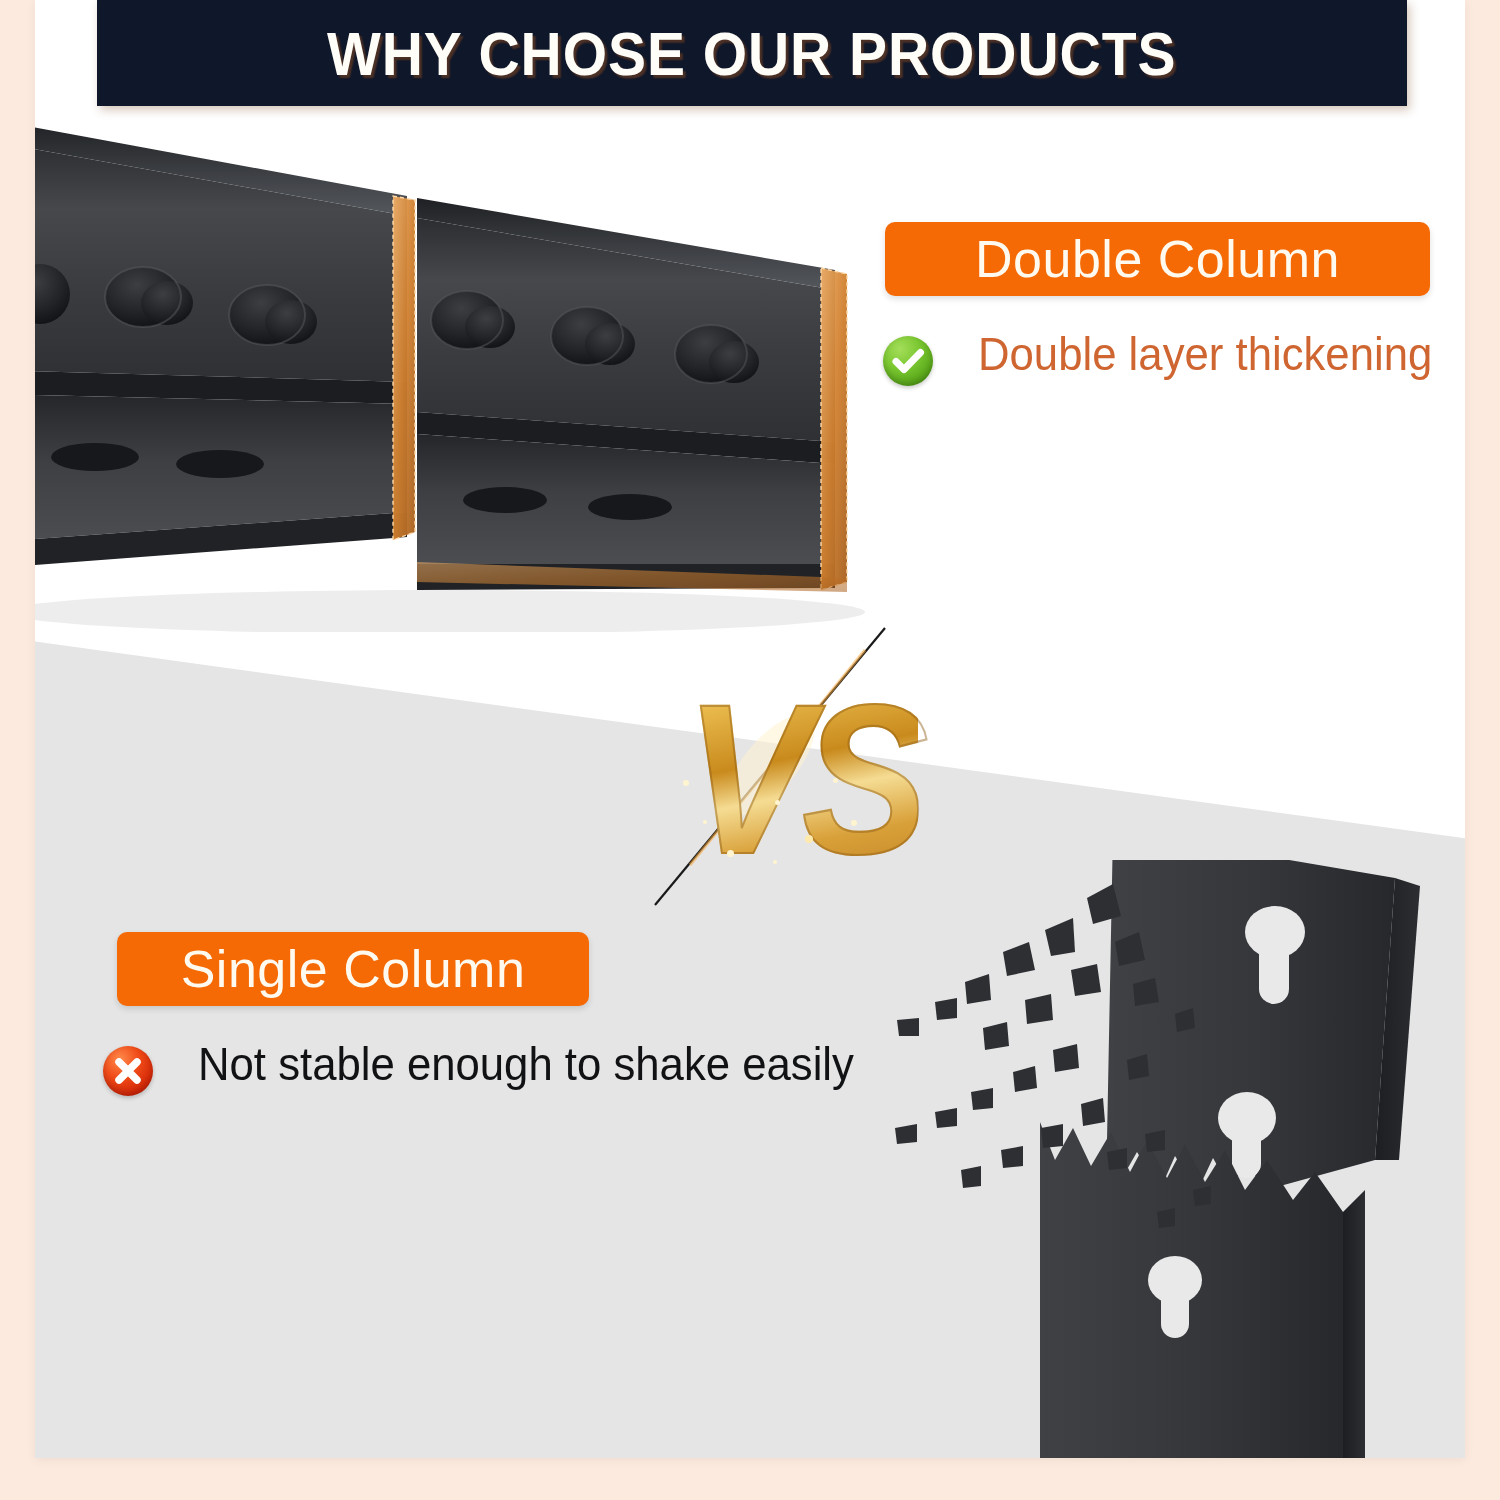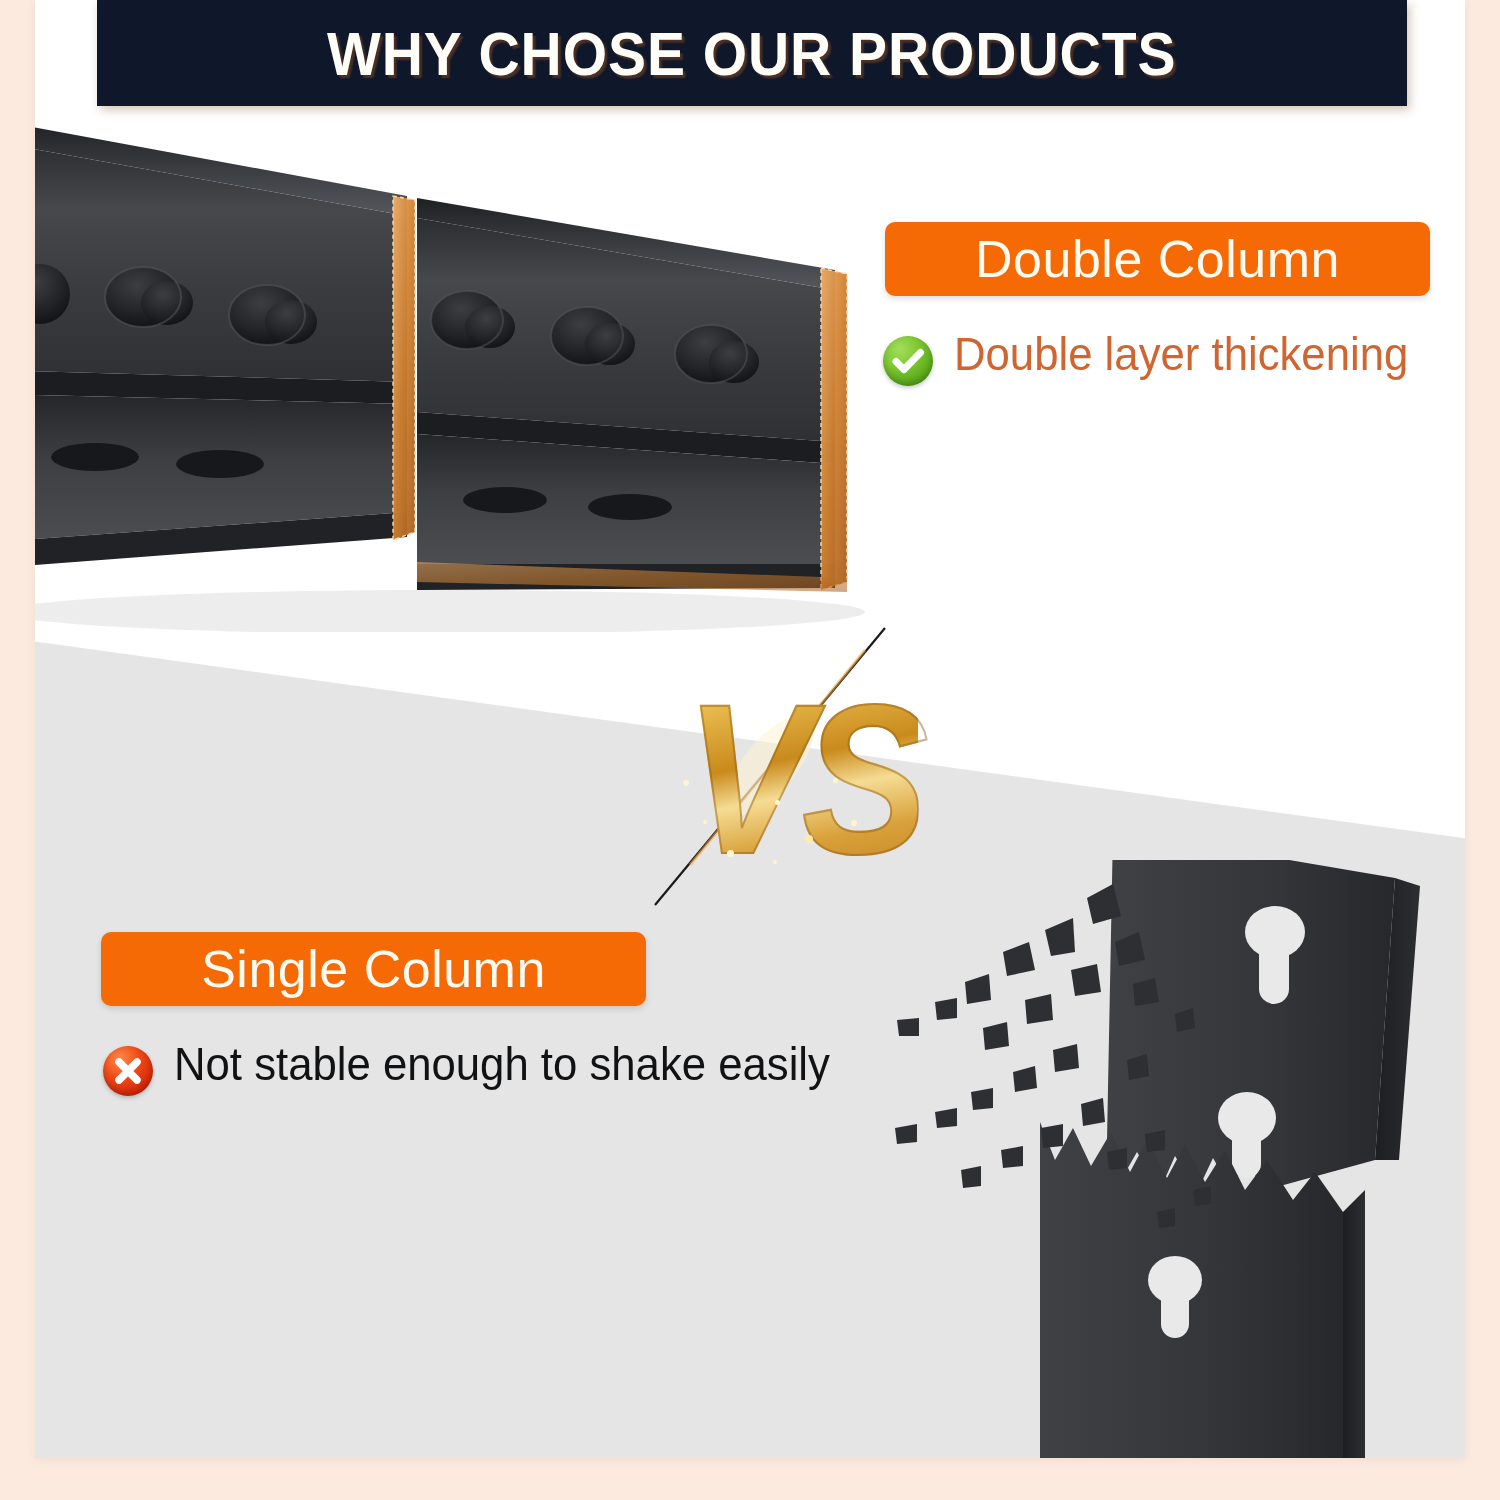--- a/index.html
+++ b/index.html
@@ -107,30 +107,31 @@
   }
   .badge-label {
     font-size:52px;
     color:#fffaf0;
     font-weight:normal;
     white-space:nowrap;
     letter-spacing:.5px;
   }
 
   #double-badge { left:850px; top:222px; width:545px; height:74px; }
-  #single-badge { left:66px;  top:932px; width:545px; height:74px; }
+  #single-badge { left:82px;  top:932px; width:472px; height:74px; }
 
   .bullet-list { position:absolute; }
   #double-list { left:848px; top:330px; width:580px; }
   #single-list { left:68px;  top:1040px; width:830px; }
 
   .bullet-row {
     display:flex;
     align-items:flex-start;
     margin-bottom:34px;
+    gap:24px;
   }
   #single-list .bullet-row { margin-bottom:36px; }
 
   .mark {
     flex:0 0 auto;
     width:50px; height:50px;
     border-radius:50%;
     position:relative;
     margin-right:21px;
     margin-top:6px;

